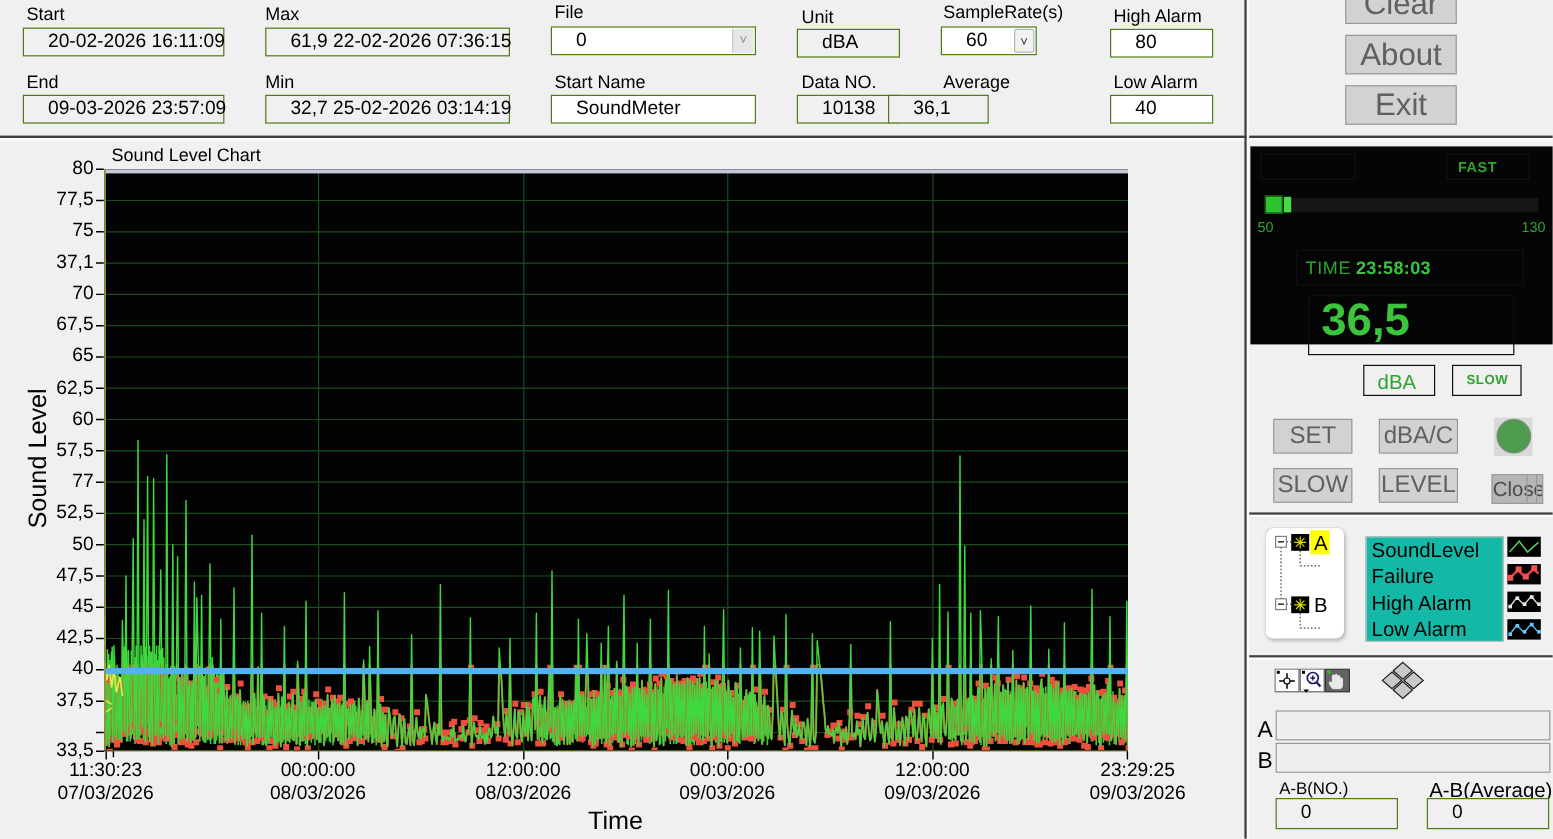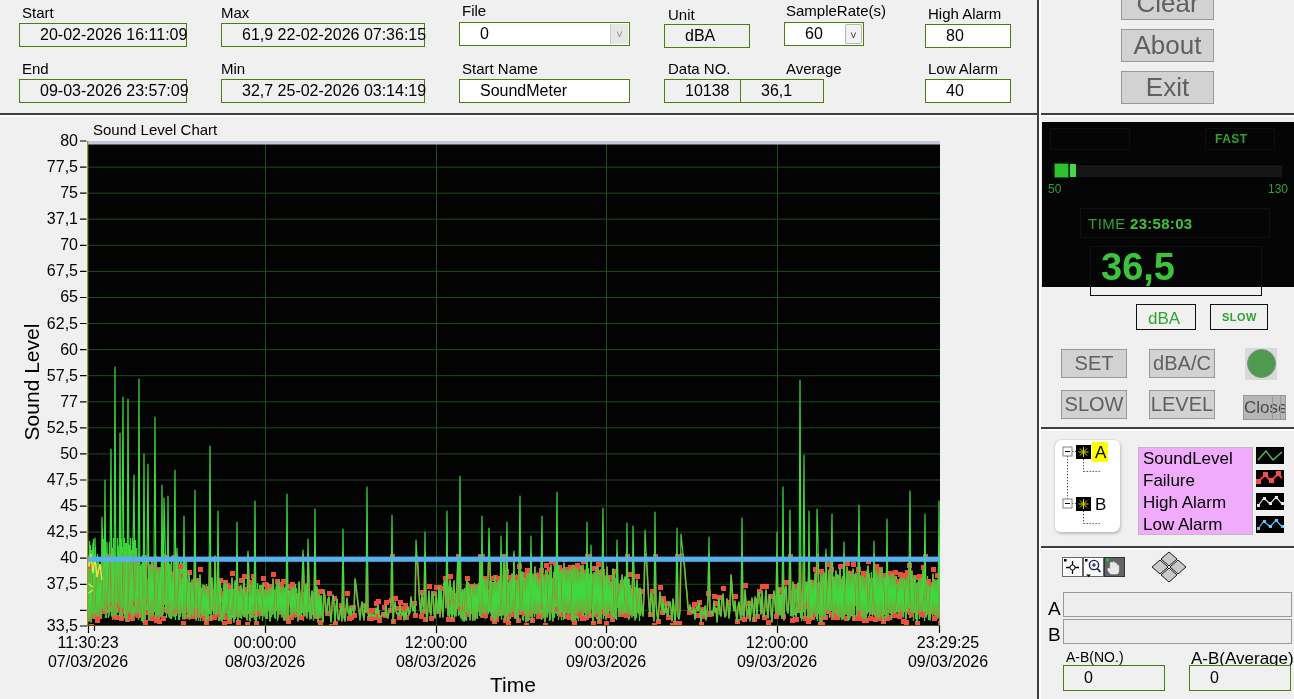--- a/index.html
+++ b/index.html
@@ -153,21 +153,21 @@
     </g>
   <rect x="38" y="3" width="16" height="20" fill="#ffff00"></rect>
   <text x="41" y="19" font-size="17" fill="#000" font-family="Liberation Sans">A</text>
   <rect x="22" y="58" width="15" height="14" fill="#000"></rect>
   <g stroke="#d6d600" stroke-width="1">
       <path d="M24.5 65h10M29.5 60v10M26 61.5l7 7M33 61.5l-7 7"></path>
     </g>
   <text x="41" y="71" font-size="17" fill="#000" font-family="Liberation Sans">B</text>
 </svg>
 
-<div class="ab" style="left:1138px;top:447px;width:115px;height:88px;background:#f0abfc;border:1px solid #bbb">
+<div class="ab" style="left:1138px;top:447px;width:115px;height:88px;background:#14b8a6;border:1px solid #bbb">
   <div style="font-size:17px;color:#000;line-height:22px;padding-left:4px">SoundLevel</div>
   <div style="font-size:17px;color:#000;line-height:22px;padding-left:4px">Failure</div>
   <div style="font-size:17px;color:#000;line-height:22px;padding-left:4px">High Alarm</div>
   <div style="font-size:17px;color:#000;line-height:22px;padding-left:4px">Low Alarm</div>
 </div>
 <svg class="ab" style="left:1256px;top:447px" width="30" height="88" viewBox="0 0 30 88">
   <rect x="0" y="0" width="28" height="17" fill="#000"></rect>
   <path d="M2 13L10 4L17 13L26 5" stroke="#58c858" stroke-width="1.3" fill="none"></path>
   <rect x="0" y="23" width="28" height="17" fill="#000"></rect>
   <path d="M2 35L9 28L15 34L22 27L26 31" stroke="#e84040" stroke-width="2" fill="none"></path>

